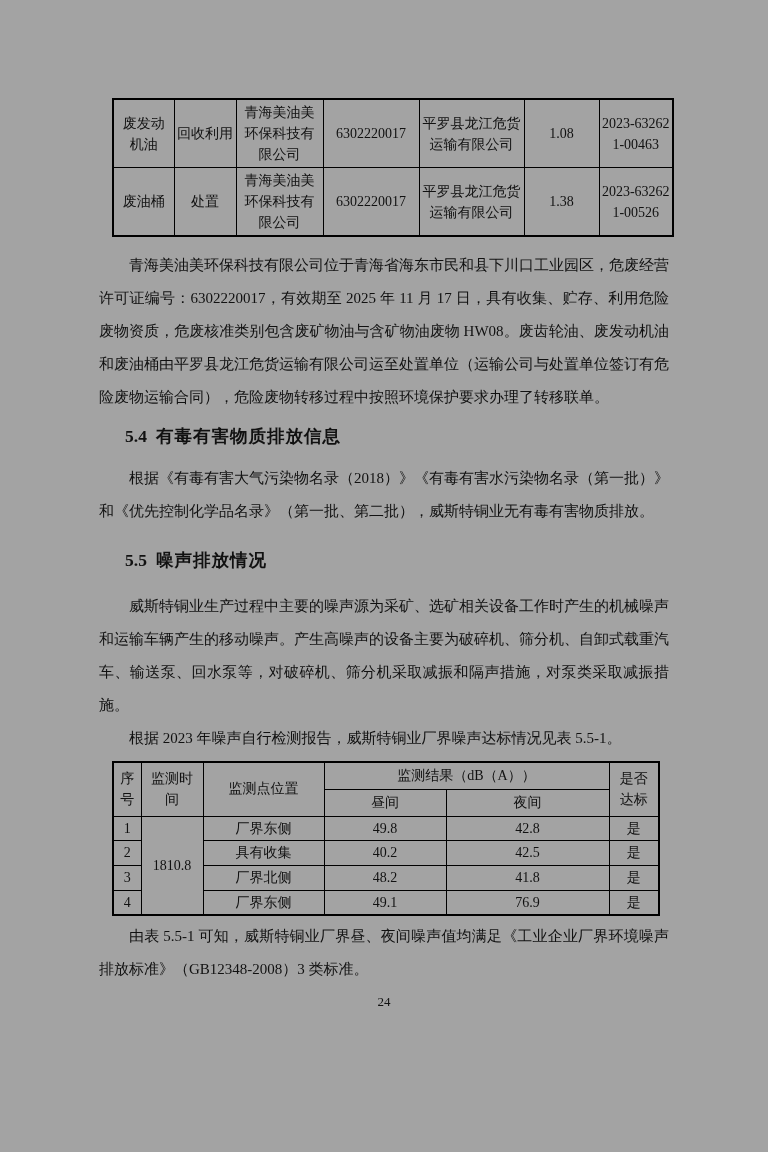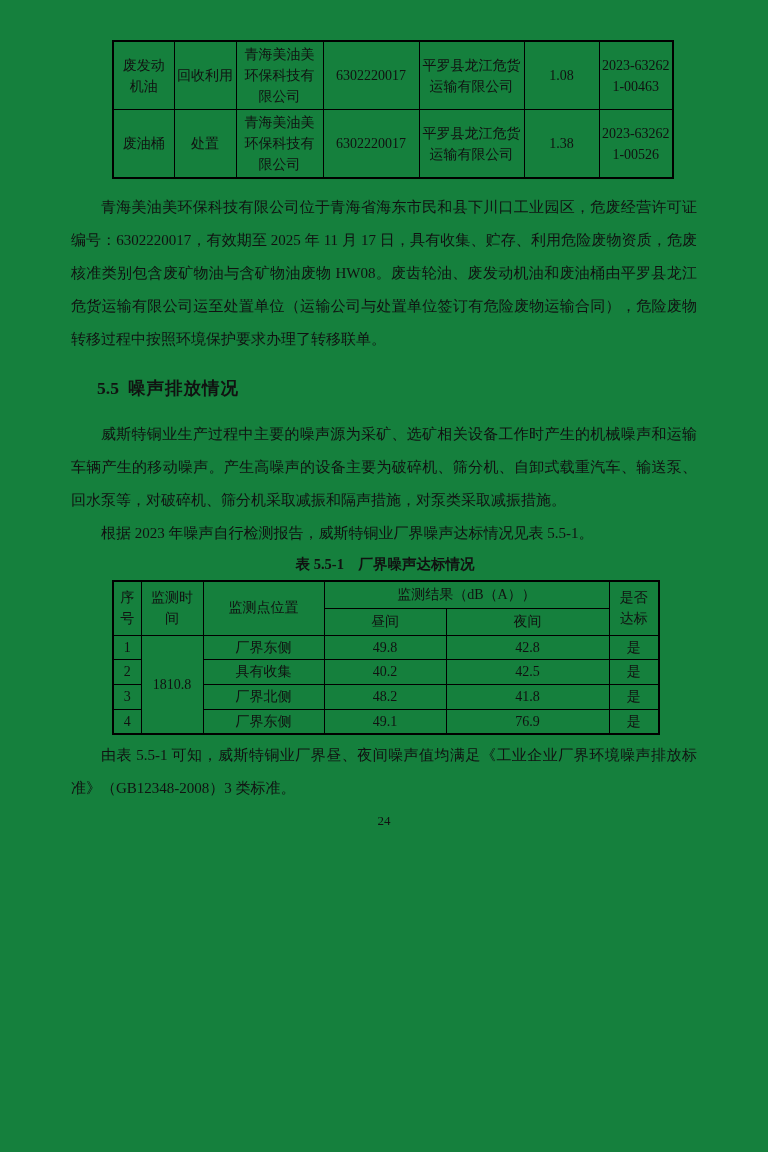--- a/index.html
+++ b/index.html
@@ -1,22 +1,22 @@
 <!DOCTYPE html>
 <html><head>
 <meta charset="utf-8">
 <style>
   * { margin: 0; padding: 0; box-sizing: border-box; }
   html, body { background: #e8e8e8; }
   .page {
     width: 768px;
     height: 1152px;
-    background: #15803d;
+    background: #a3a3a3;
     margin: 0 auto;
-    padding-top: 40px;
+    padding-top: 98px;
     font-family: "Liberation Serif", "DejaVu Serif", serif;
     color: #111;
     overflow: hidden;
     position: relative;
   }
 
   
   table { border-collapse: collapse; table-layout: fixed; }
   .waste-table {
     width: 560px;
@@ -54,21 +54,21 @@
     vertical-align: middle;
     font-size: 14px;
     font-weight: normal;
     line-height: 1.55;
     padding: 1px 4px;
   }
   .noise-table thead th { height: 27px; }
   .noise-table tbody td { height: 22px; }
 
   
-  .body { margin: 0 71px; font-size: 15px; line-height: 33px; text-align: justify; }
+  .body { margin: 0 99px; font-size: 15px; line-height: 33px; text-align: justify; }
   .body p { text-indent: 2em; }
   .p-hazwaste   { margin-top: 12px; }
   .p-after-head { margin-top: 14px; }
   .p-noise-src  { margin-top: 18px; }
   .p-report     { margin-top: 0; }
   .p-conclusion { margin-top: 4px; }
 
   h2.sec-head {
     margin: 10px 0 0 26px;
     font-size: 17.5px;
@@ -121,31 +121,32 @@
         <td>1.38</td>
         <td>2023-632621-00526</td>
       </tr>
     </tbody>
   </table>
 
   <div class="body">
 
     <p class="p-hazwaste">青海美油美环保科技有限公司位于青海省海东市民和县下川口工业园区，危废经营许可证编号：6302220017，有效期至 2025 年 11 月 17 日，具有收集、贮存、利用危险废物资质，危废核准类别包含废矿物油与含矿物油废物 HW08。废齿轮油、废发动机油和废油桶由平罗县龙江危货运输有限公司运至处置单位（运输公司与处置单位签订有危险废物运输合同），危险废物转移过程中按照环境保护要求办理了转移联单。</p>
 
-
+    <h2 class="sec-head"><span class="hnum">5.4</span><span class="htxt">有毒有害物质排放信息</span></h2>
+
+    <p class="p-after-head">根据《有毒有害大气污染物名录（2018）》《有毒有害水污染物名录（第一批）》和《优先控制化学品名录》（第一批、第二批），威斯特铜业无有毒有害物质排放。</p>
 
     <h2 class="sec-head h55"><span class="hnum">5.5</span><span class="htxt">噪声排放情况</span></h2>
 
     <p class="p-noise-src">威斯特铜业生产过程中主要的噪声源为采矿、选矿相关设备工作时产生的机械噪声和运输车辆产生的移动噪声。产生高噪声的设备主要为破碎机、筛分机、自卸式载重汽车、输送泵、回水泵等，对破碎机、筛分机采取减振和隔声措施，对泵类采取减振措施。</p>
 
     <p class="p-report">根据 2023 年噪声自行检测报告，威斯特铜业厂界噪声达标情况见表 5.5-1。</p>
 
   </div>
 
-  <div class="noise-caption">表 5.5-1　厂界噪声达标情况</div>
 
   <table class="noise-table">
     <colgroup>
       <col style="width:28px">
         <col style="width:62px">
         <col style="width:121px">
       <col style="width:122px">
         <col style="width:163px">
         <col style="width:50px">
     </colgroup>

